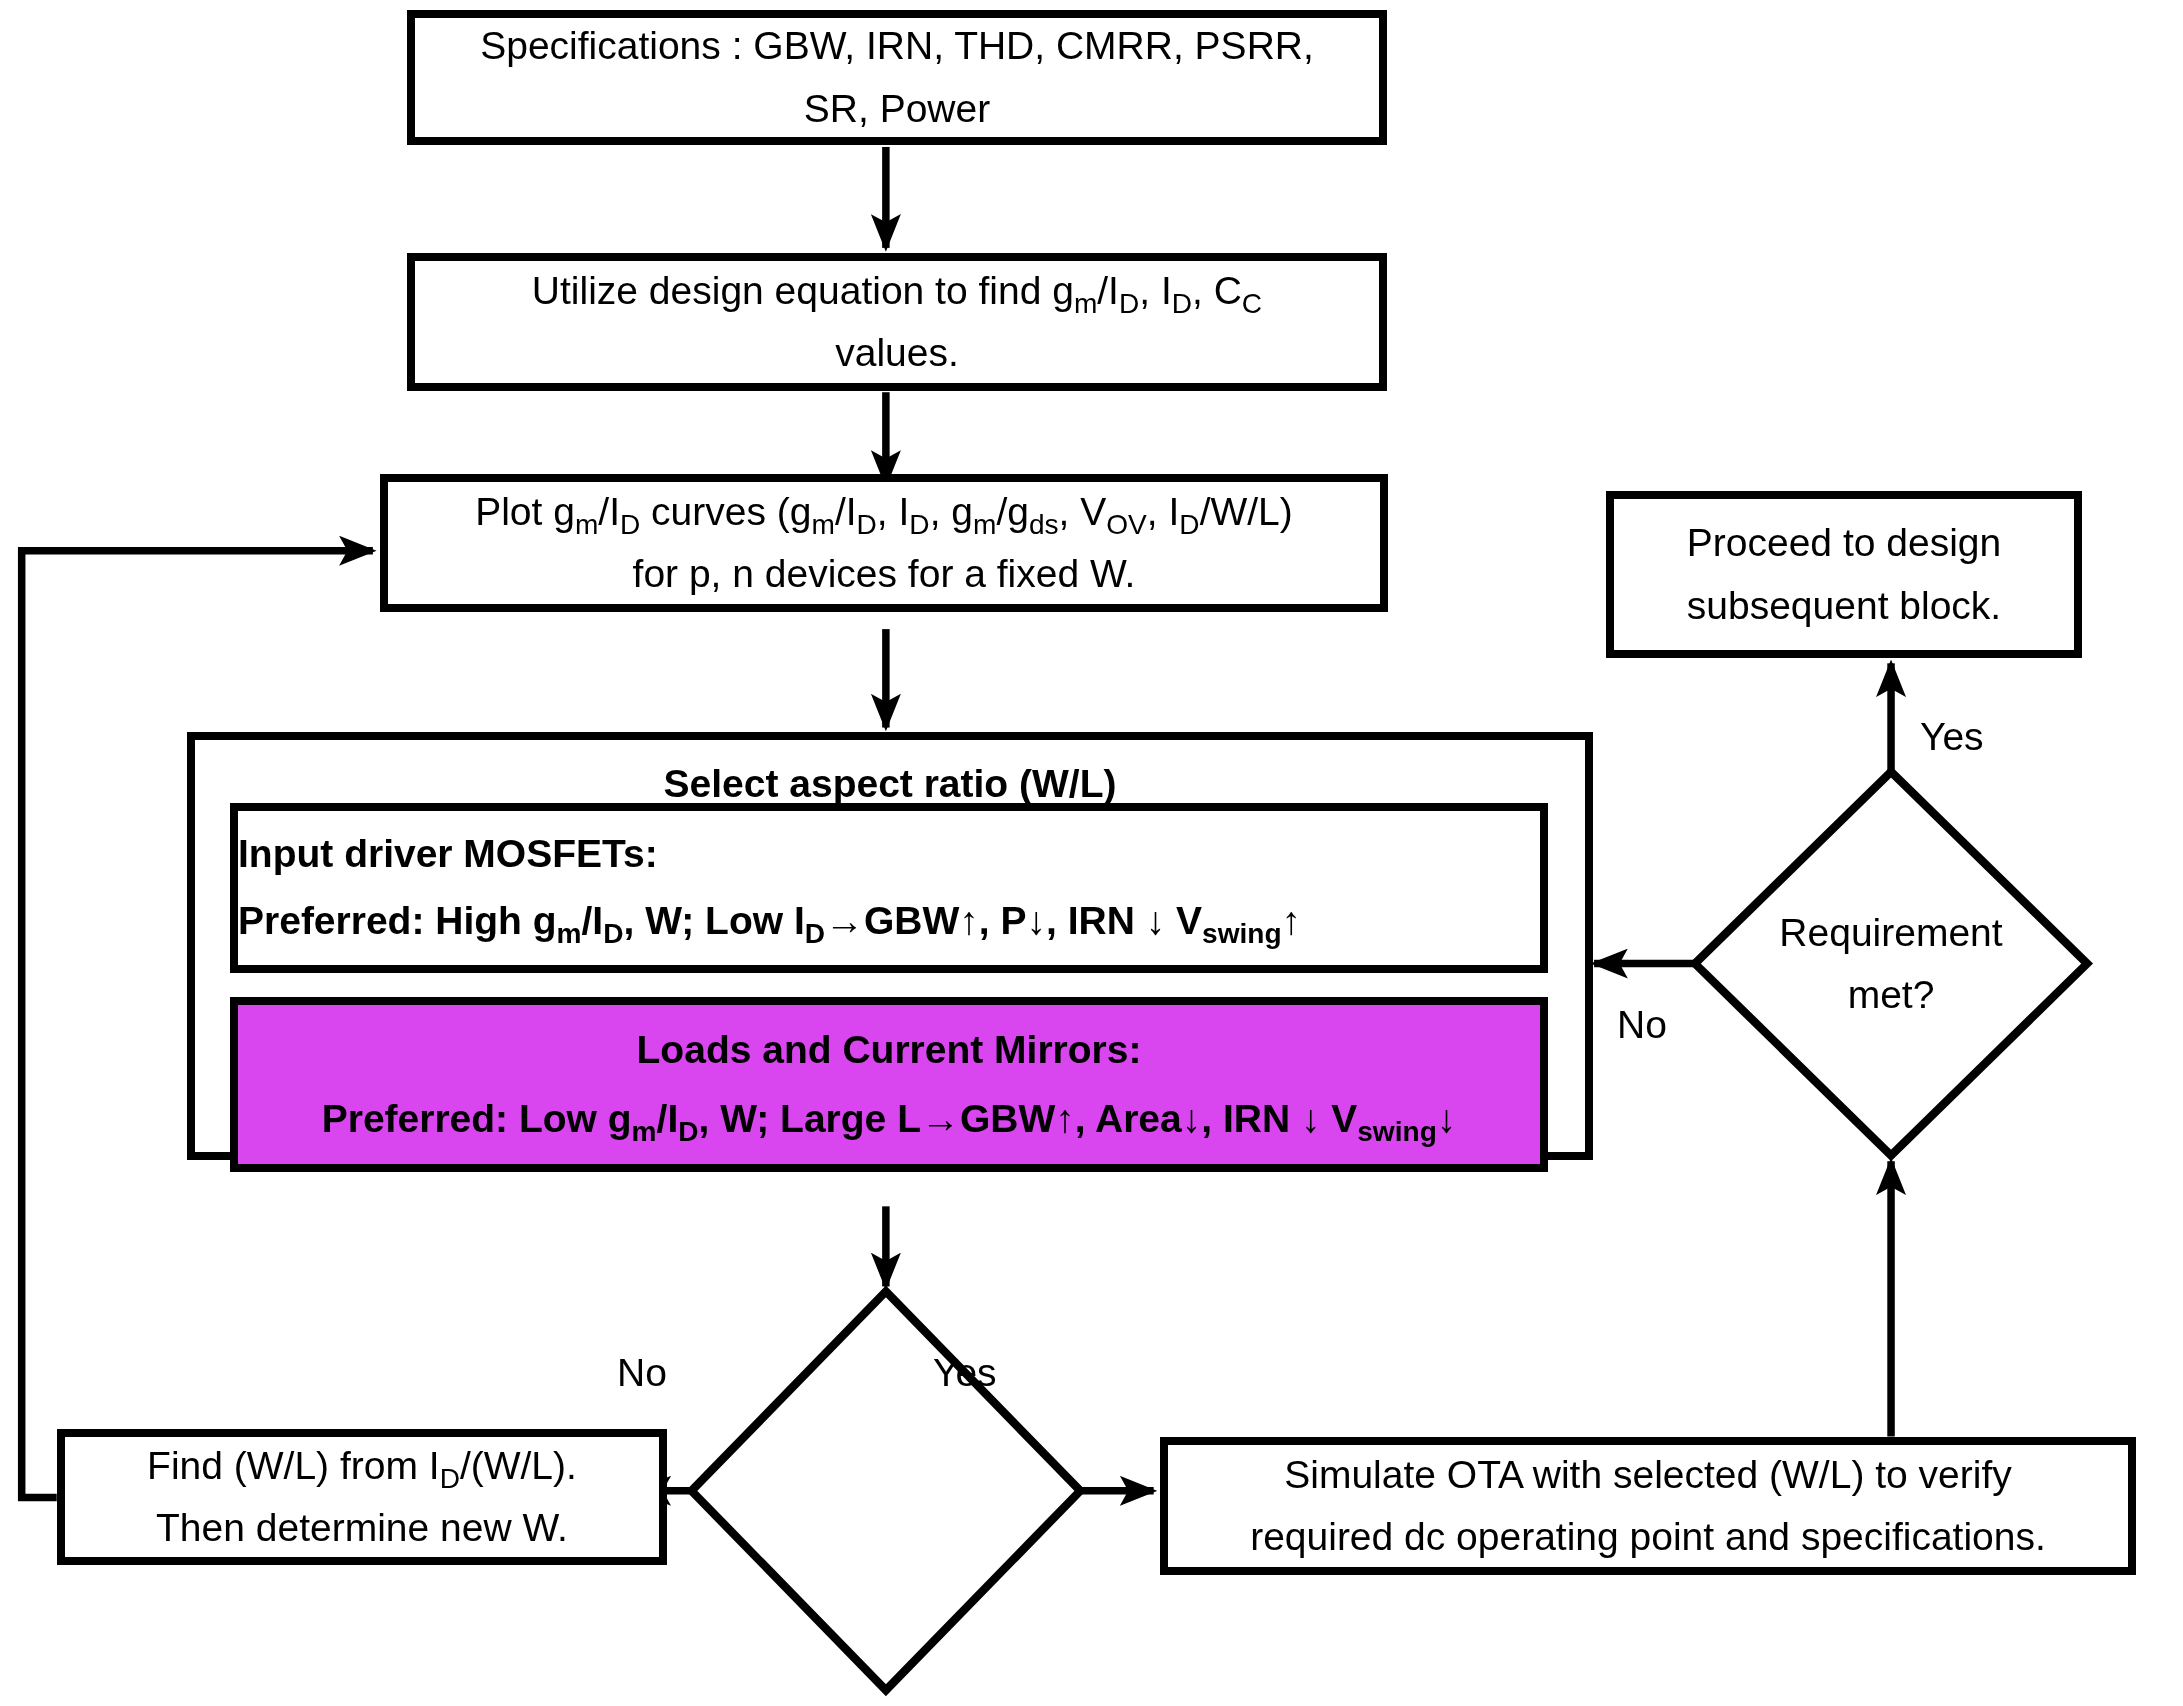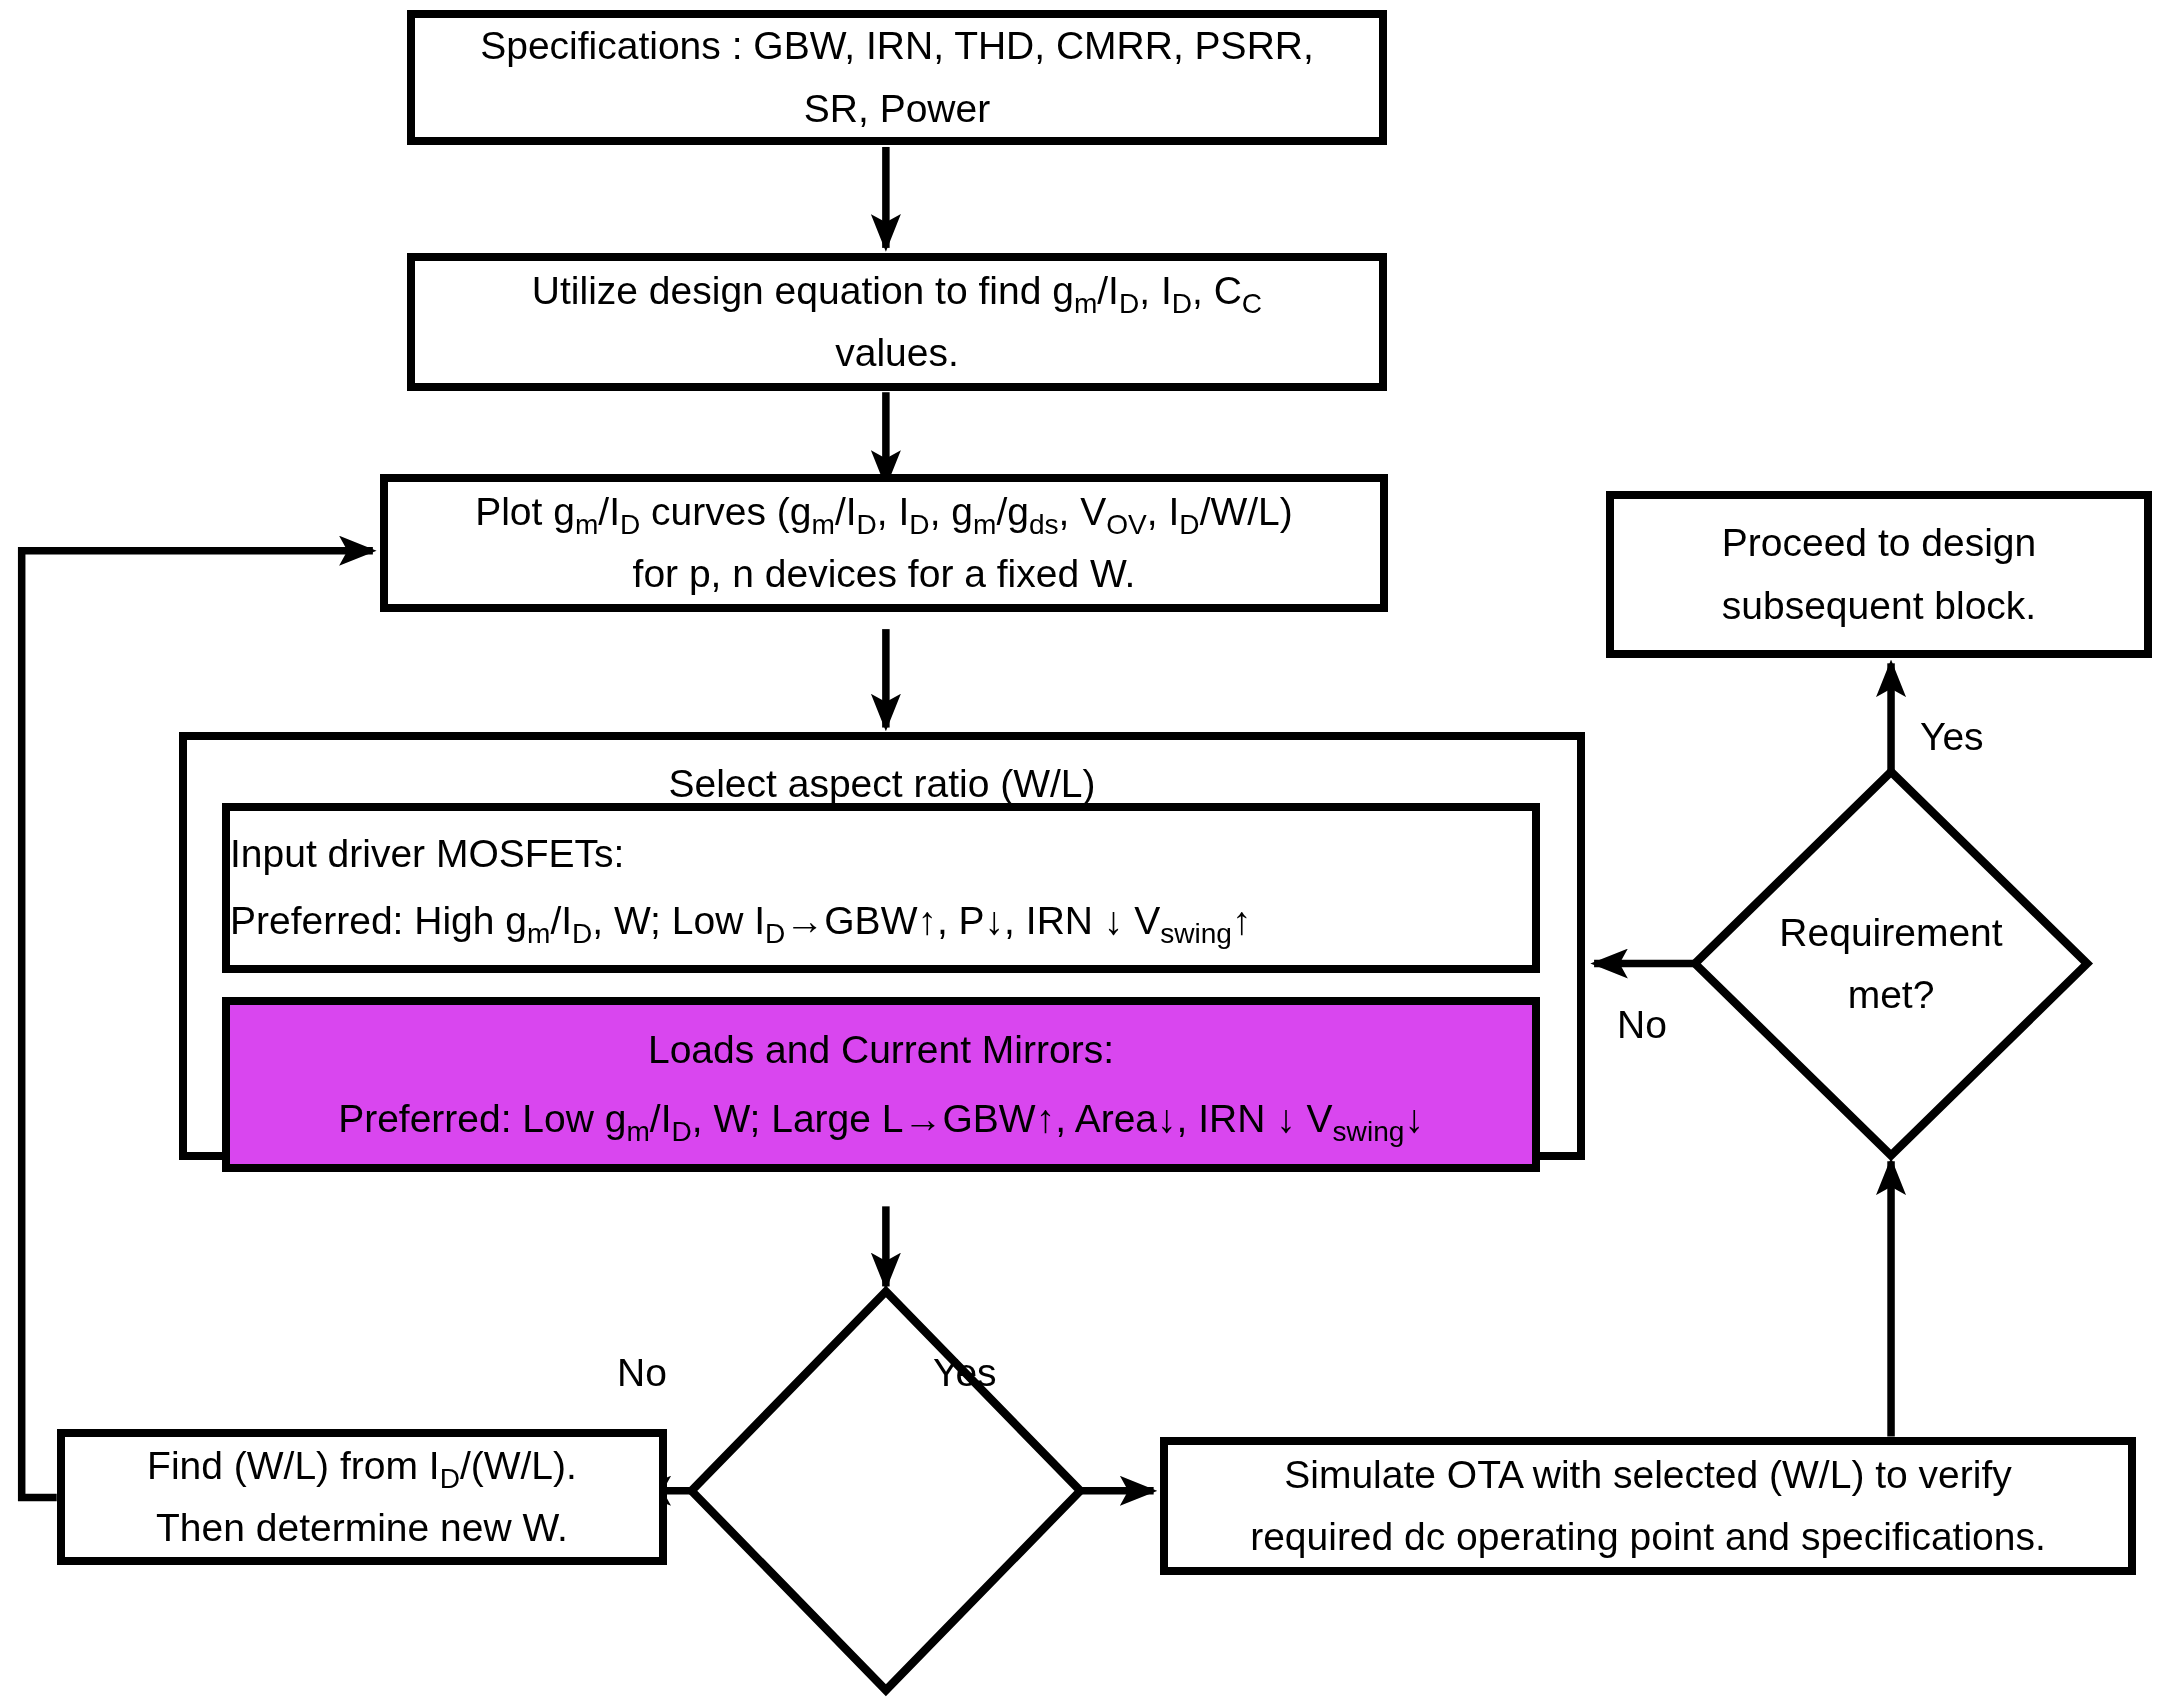--- a/index.html
+++ b/index.html
@@ -21,32 +21,32 @@
     display:flex;align-items:center;justify-content:center;
     text-align:center;
     line-height:1.6;
   }
   sub{font-size:0.72em;line-height:0;}
   
   #box-spec{left:407px;top:10px;width:980px;height:135px;}
   #box-design{left:407px;top:253px;width:980px;height:138px;}
   #box-plot{left:380px;top:474px;width:1008px;height:138px;}
   
-  #box-select{left:179px;top:732px;width:1406px;height:428px;display:block;}
+  #box-select{left:187px;top:732px;width:1406px;height:428px;display:block;font-weight:bold;}
   #select-title{margin-top:13.3px;text-align:center;}
   #box-input-drivers{position:absolute;left:35px;top:63px;width:1318px;height:170px;
     display:flex;flex-direction:column;justify-content:space-evenly;align-items:flex-start;text-align:center;
     box-sizing:border-box;border:8.3px solid #000;background:#fff;line-height:1.25;}
   #box-loads{position:absolute;left:35px;top:257px;width:1318px;height:175px;
     display:flex;flex-direction:column;justify-content:space-evenly;align-items:center;text-align:center;
     box-sizing:border-box;border:8.3px solid #000;background:#d946ef;line-height:1.25;}
   
   #box-find{left:57px;top:1429px;width:610px;height:136px;}
   #box-simulate{left:1160px;top:1437px;width:976px;height:138px;}
-  #box-proceed{left:1606px;top:491px;width:546px;height:167px;}
+  #box-proceed{left:1606px;top:491px;width:476px;height:167px;}
   
   .diamond-text{
     position:absolute;transform:translate(-50%,-50%);
     text-align:center;line-height:1.58;white-space:nowrap;
   }
   #text-curves{left:886px;top:1491px;}
   #text-req{left:1891px;top:964px;}
   
   .edge-label{position:absolute;line-height:1;}
   #label-curves-no{left:617px;top:1353px;}

